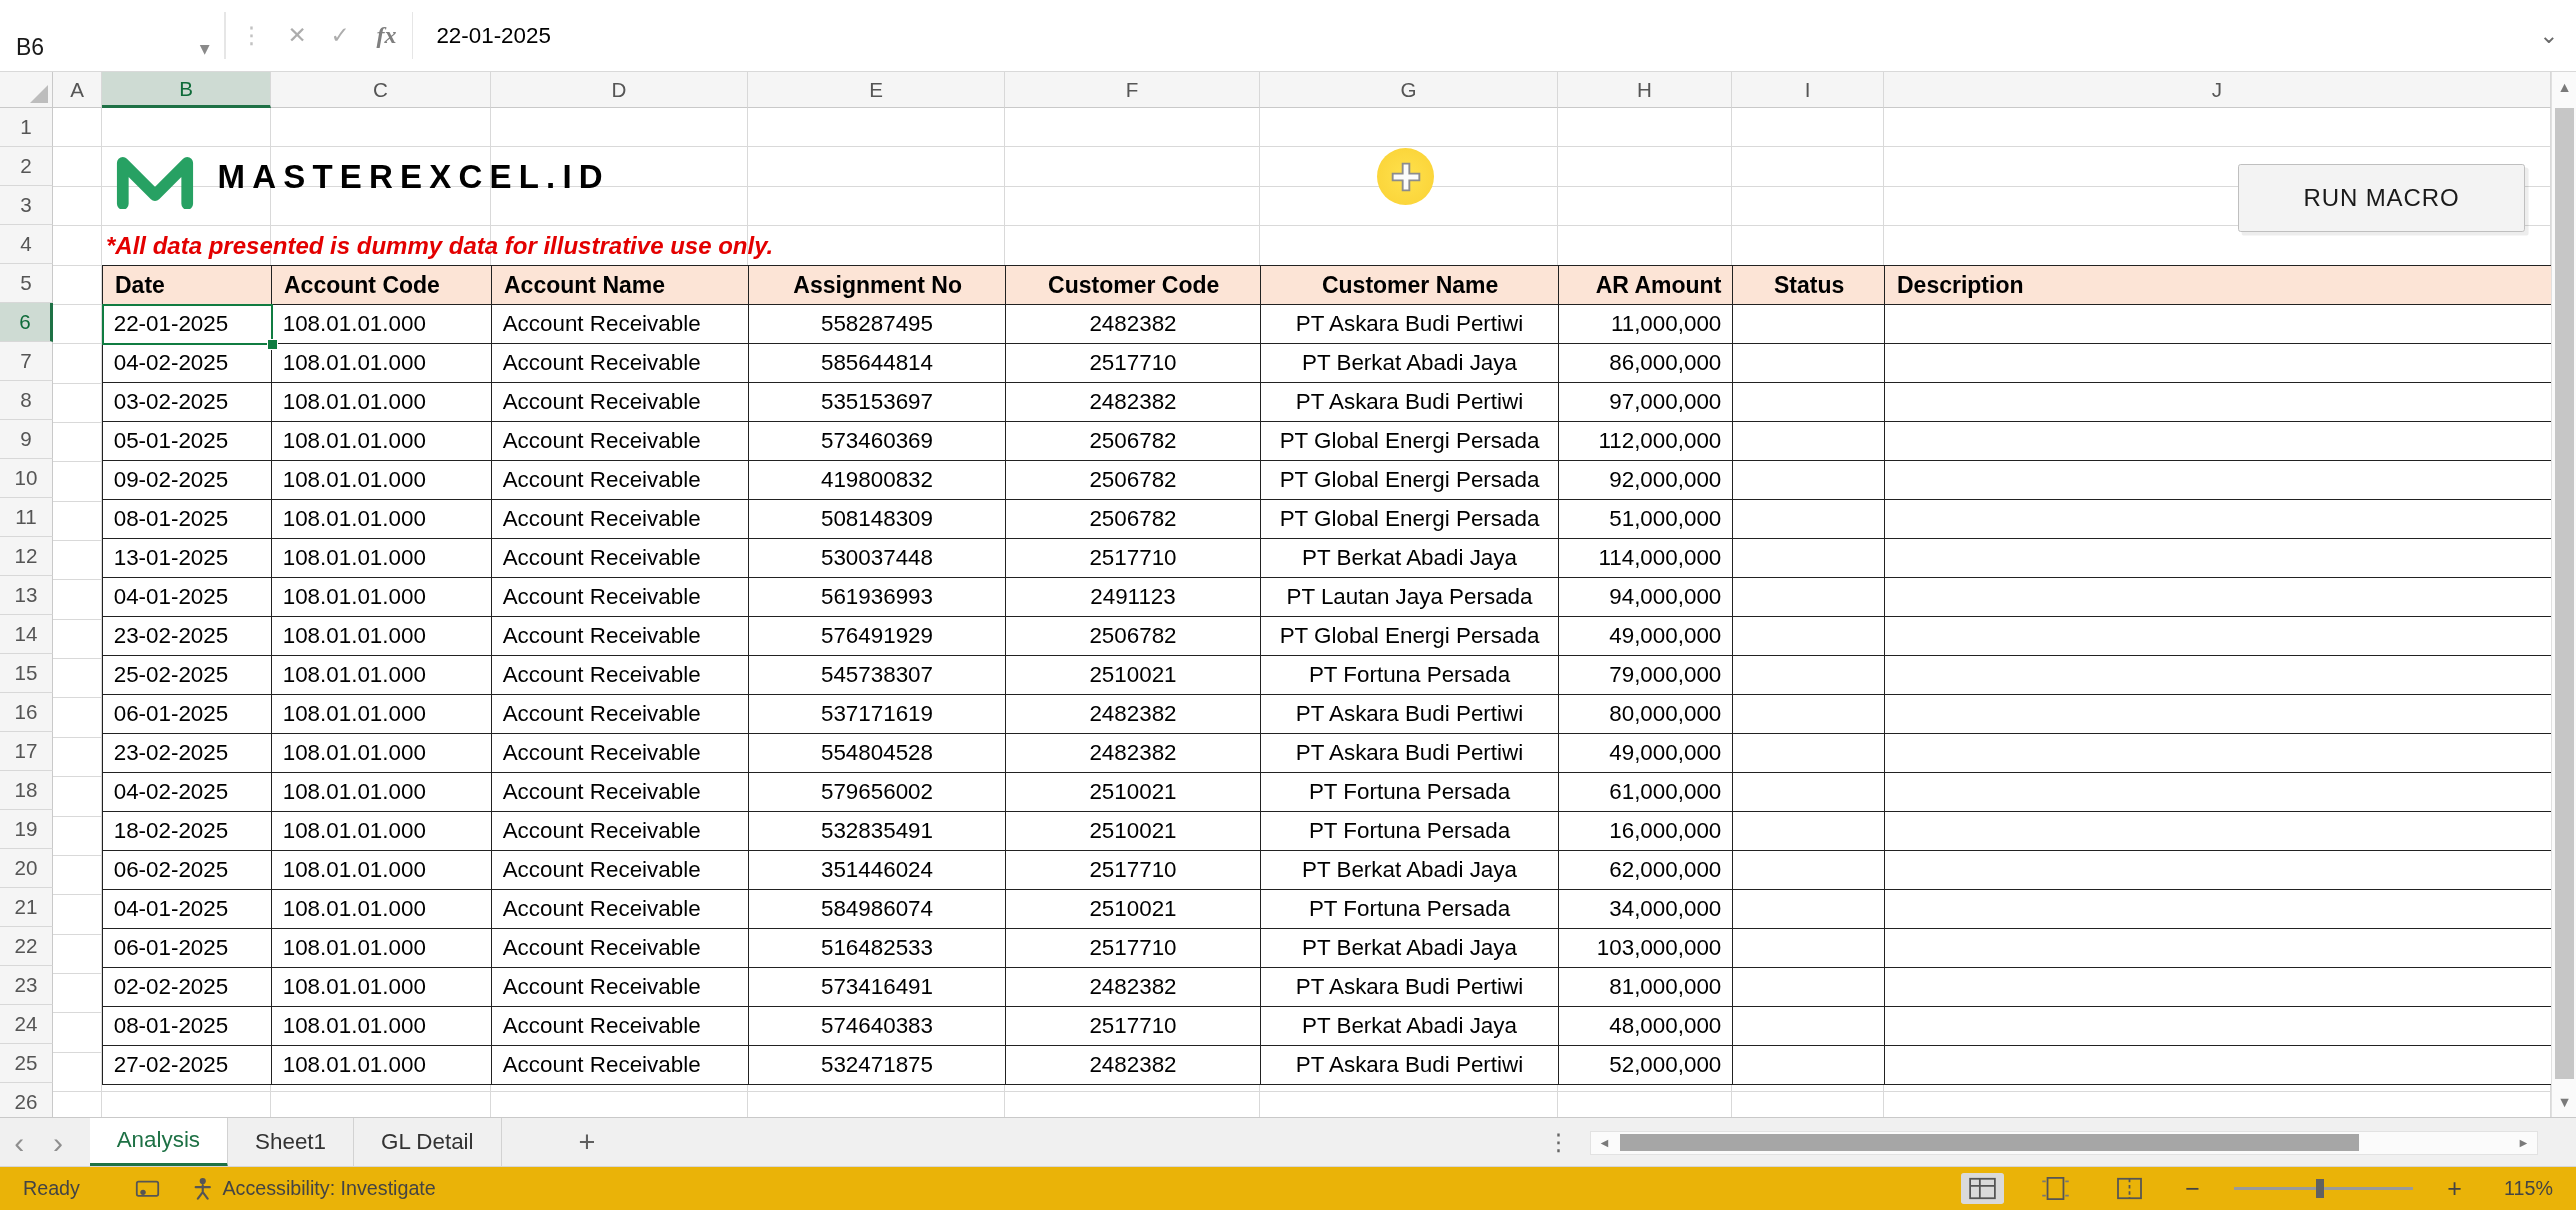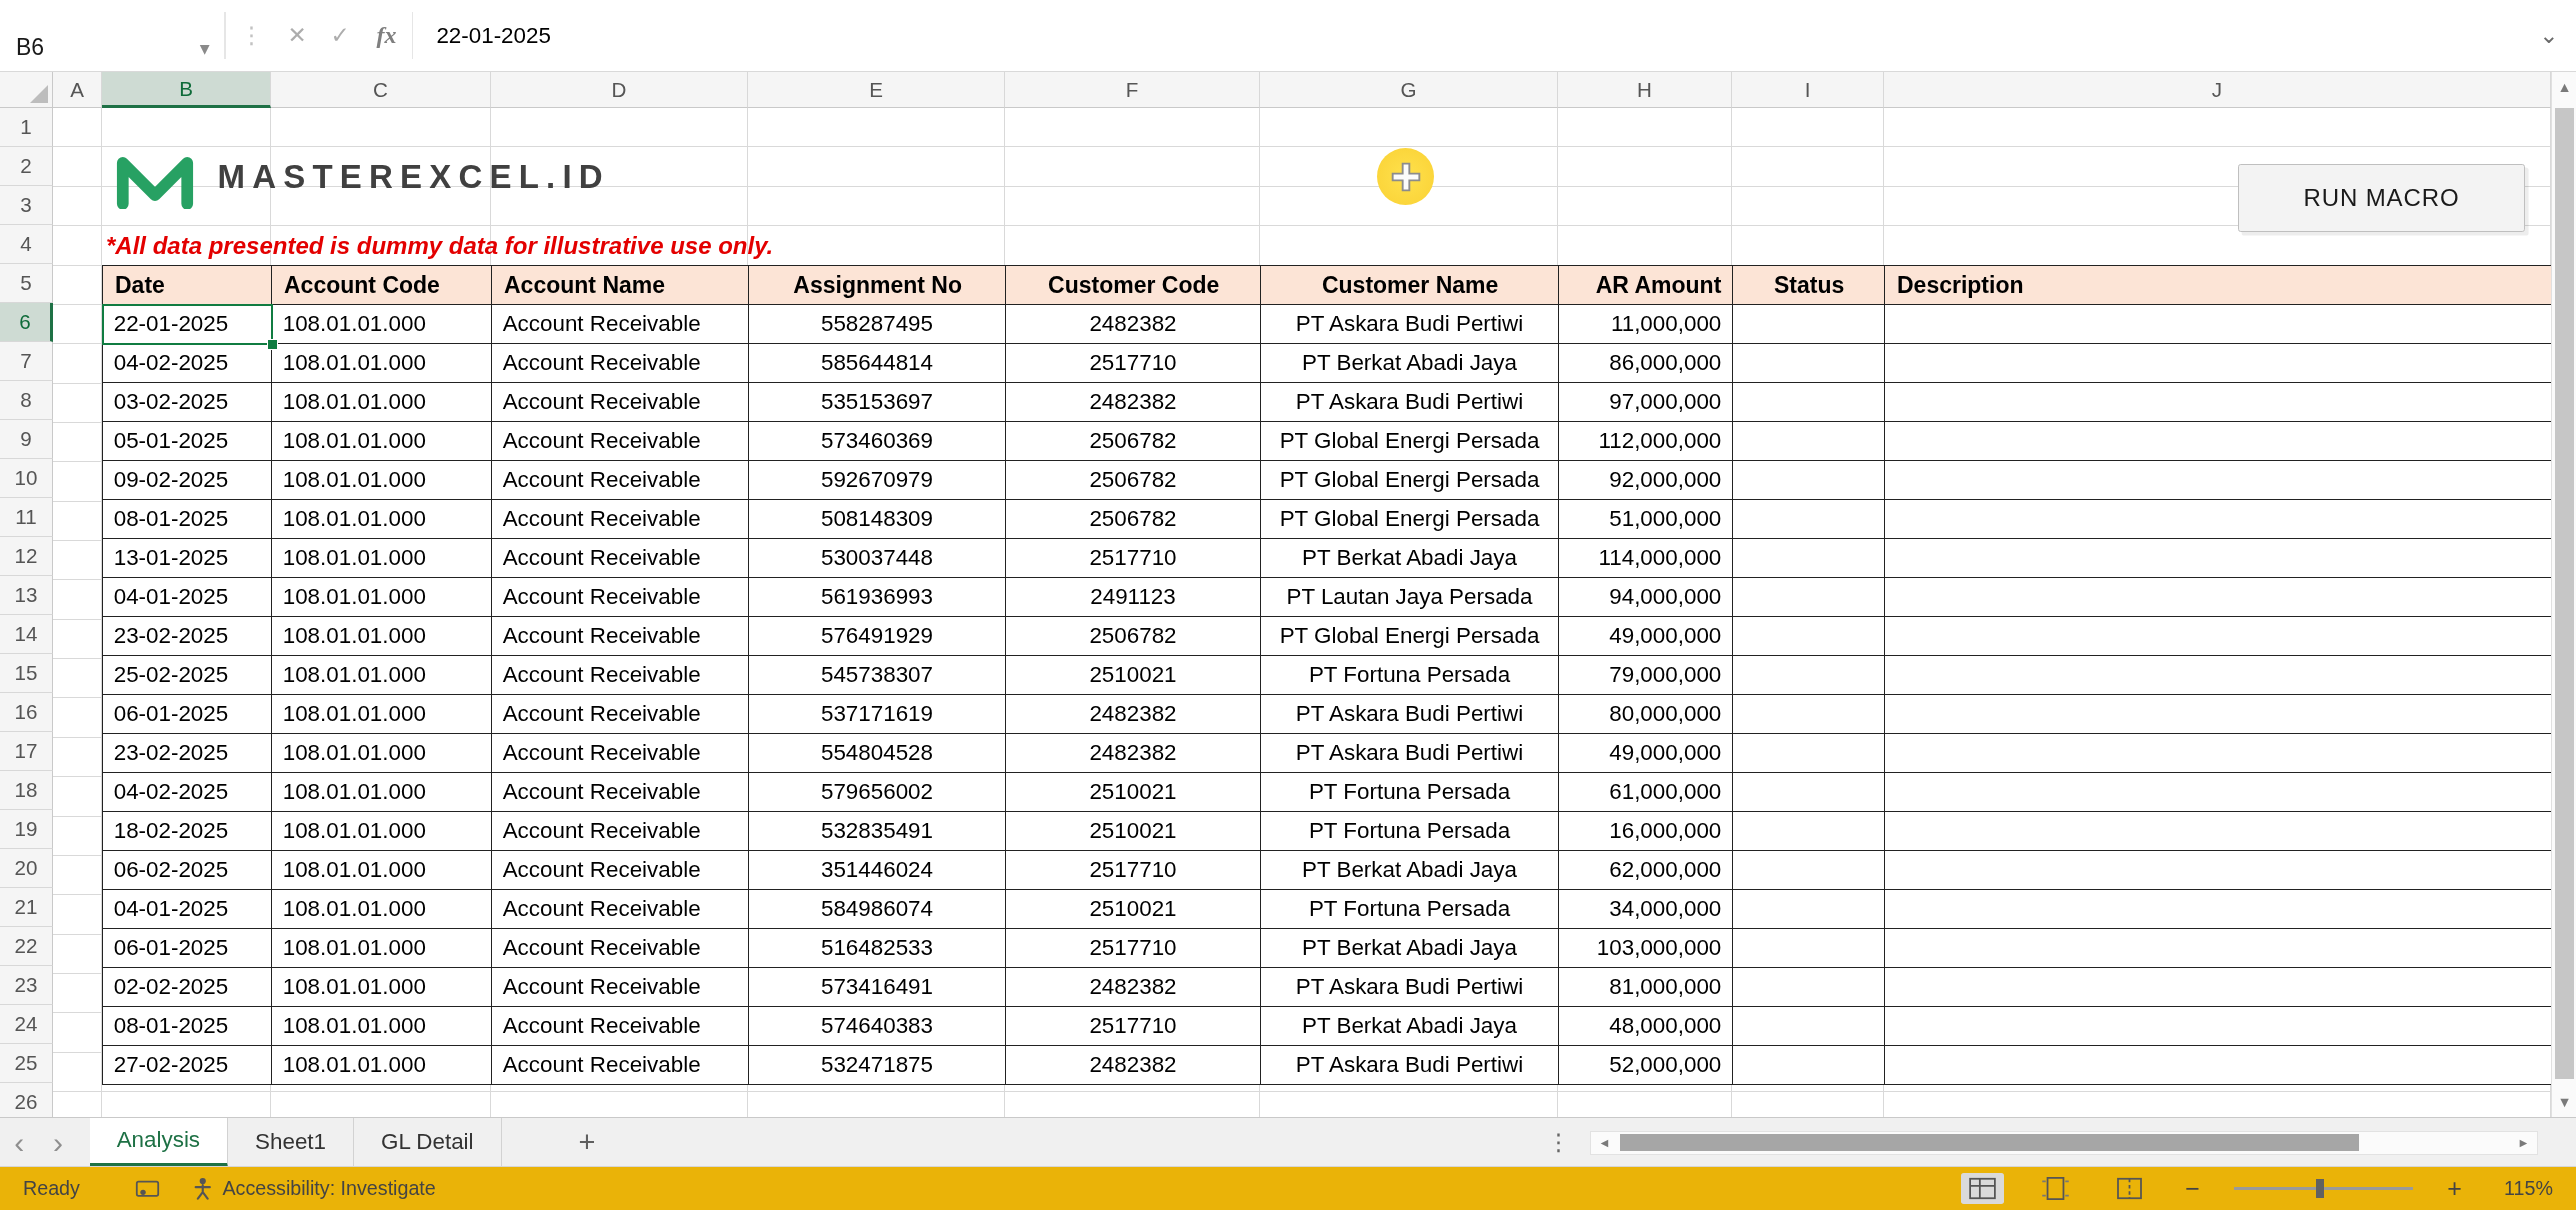--- a/index.html
+++ b/index.html
@@ -39,21 +39,21 @@
     font-size:20.6px; color:#555; }
   .row-h.sel { background:#CEDBD3; color:#0E6B39; border-right:3.6px solid #1E7145; }
 
   .cells-bg { position:absolute; top:36px; left:53px; width:2498px; height:1009px; overflow:hidden; z-index:1; }
   .gl-v { position:absolute; top:0; width:0.9px; height:1009px; background:#D9D9D9; }
   .gl-h { position:absolute; left:0; width:2498px; height:0.9px; background:#D9D9D9; }
 
   
   .logo { position:absolute; left:114px; top:143px; height:68px; display:flex; align-items:center;
     gap:21.5px; z-index:10; }
-  .logo-text { font-size:33px; font-weight:bold; letter-spacing:7.2px; color:#404040; }
+  .logo-text { font-size:33px; font-weight:bold; letter-spacing:7.2px; color:#000000; }
   .disclaimer { position:absolute; left:106px; top:226px; height:39px; line-height:39px;
     font-size:24px; font-weight:bold; font-style:italic; color:#E30000; z-index:10; }
   .run-macro { position:absolute; left:2238px; top:164px; width:287px; height:68px;
     background:#F3F3F3; border:1.8px solid #BFBFBF; border-radius:2.7px; display:flex;
     align-items:center; justify-content:center; font-size:24px; color:#1a1a1a;
     letter-spacing:0.9px; z-index:10; box-shadow:3.6px 3.6px 0 rgba(0,0,0,0.07); }
 
   .click-highlight { position:absolute; left:1377px; top:148px; width:57px; height:57px;
     border-radius:50%; background:radial-gradient(circle, #FFE14D 0%, #FBD53A 75%, rgba(251,213,58,0) 100%);
     z-index:40; display:flex; align-items:center; justify-content:center; }
@@ -285,21 +285,21 @@
               <td class="ac">2506782</td>
               <td class="ac">PT Global Energi Persada</td>
               <td class="ar">112,000,000</td>
               <td class="ac"></td>
               <td class="al"></td>
             </tr>
             <tr>
               <td class="al">09-02-2025</td>
               <td class="al">108.01.01.000</td>
               <td class="al">Account Receivable</td>
-              <td class="ac">592670979</td>
+              <td class="ac">419800832</td>
               <td class="ac">2506782</td>
               <td class="ac">PT Global Energi Persada</td>
               <td class="ar">92,000,000</td>
               <td class="ac"></td>
               <td class="al"></td>
             </tr>
             <tr>
               <td class="al">08-01-2025</td>
               <td class="al">108.01.01.000</td>
               <td class="al">Account Receivable</td>

